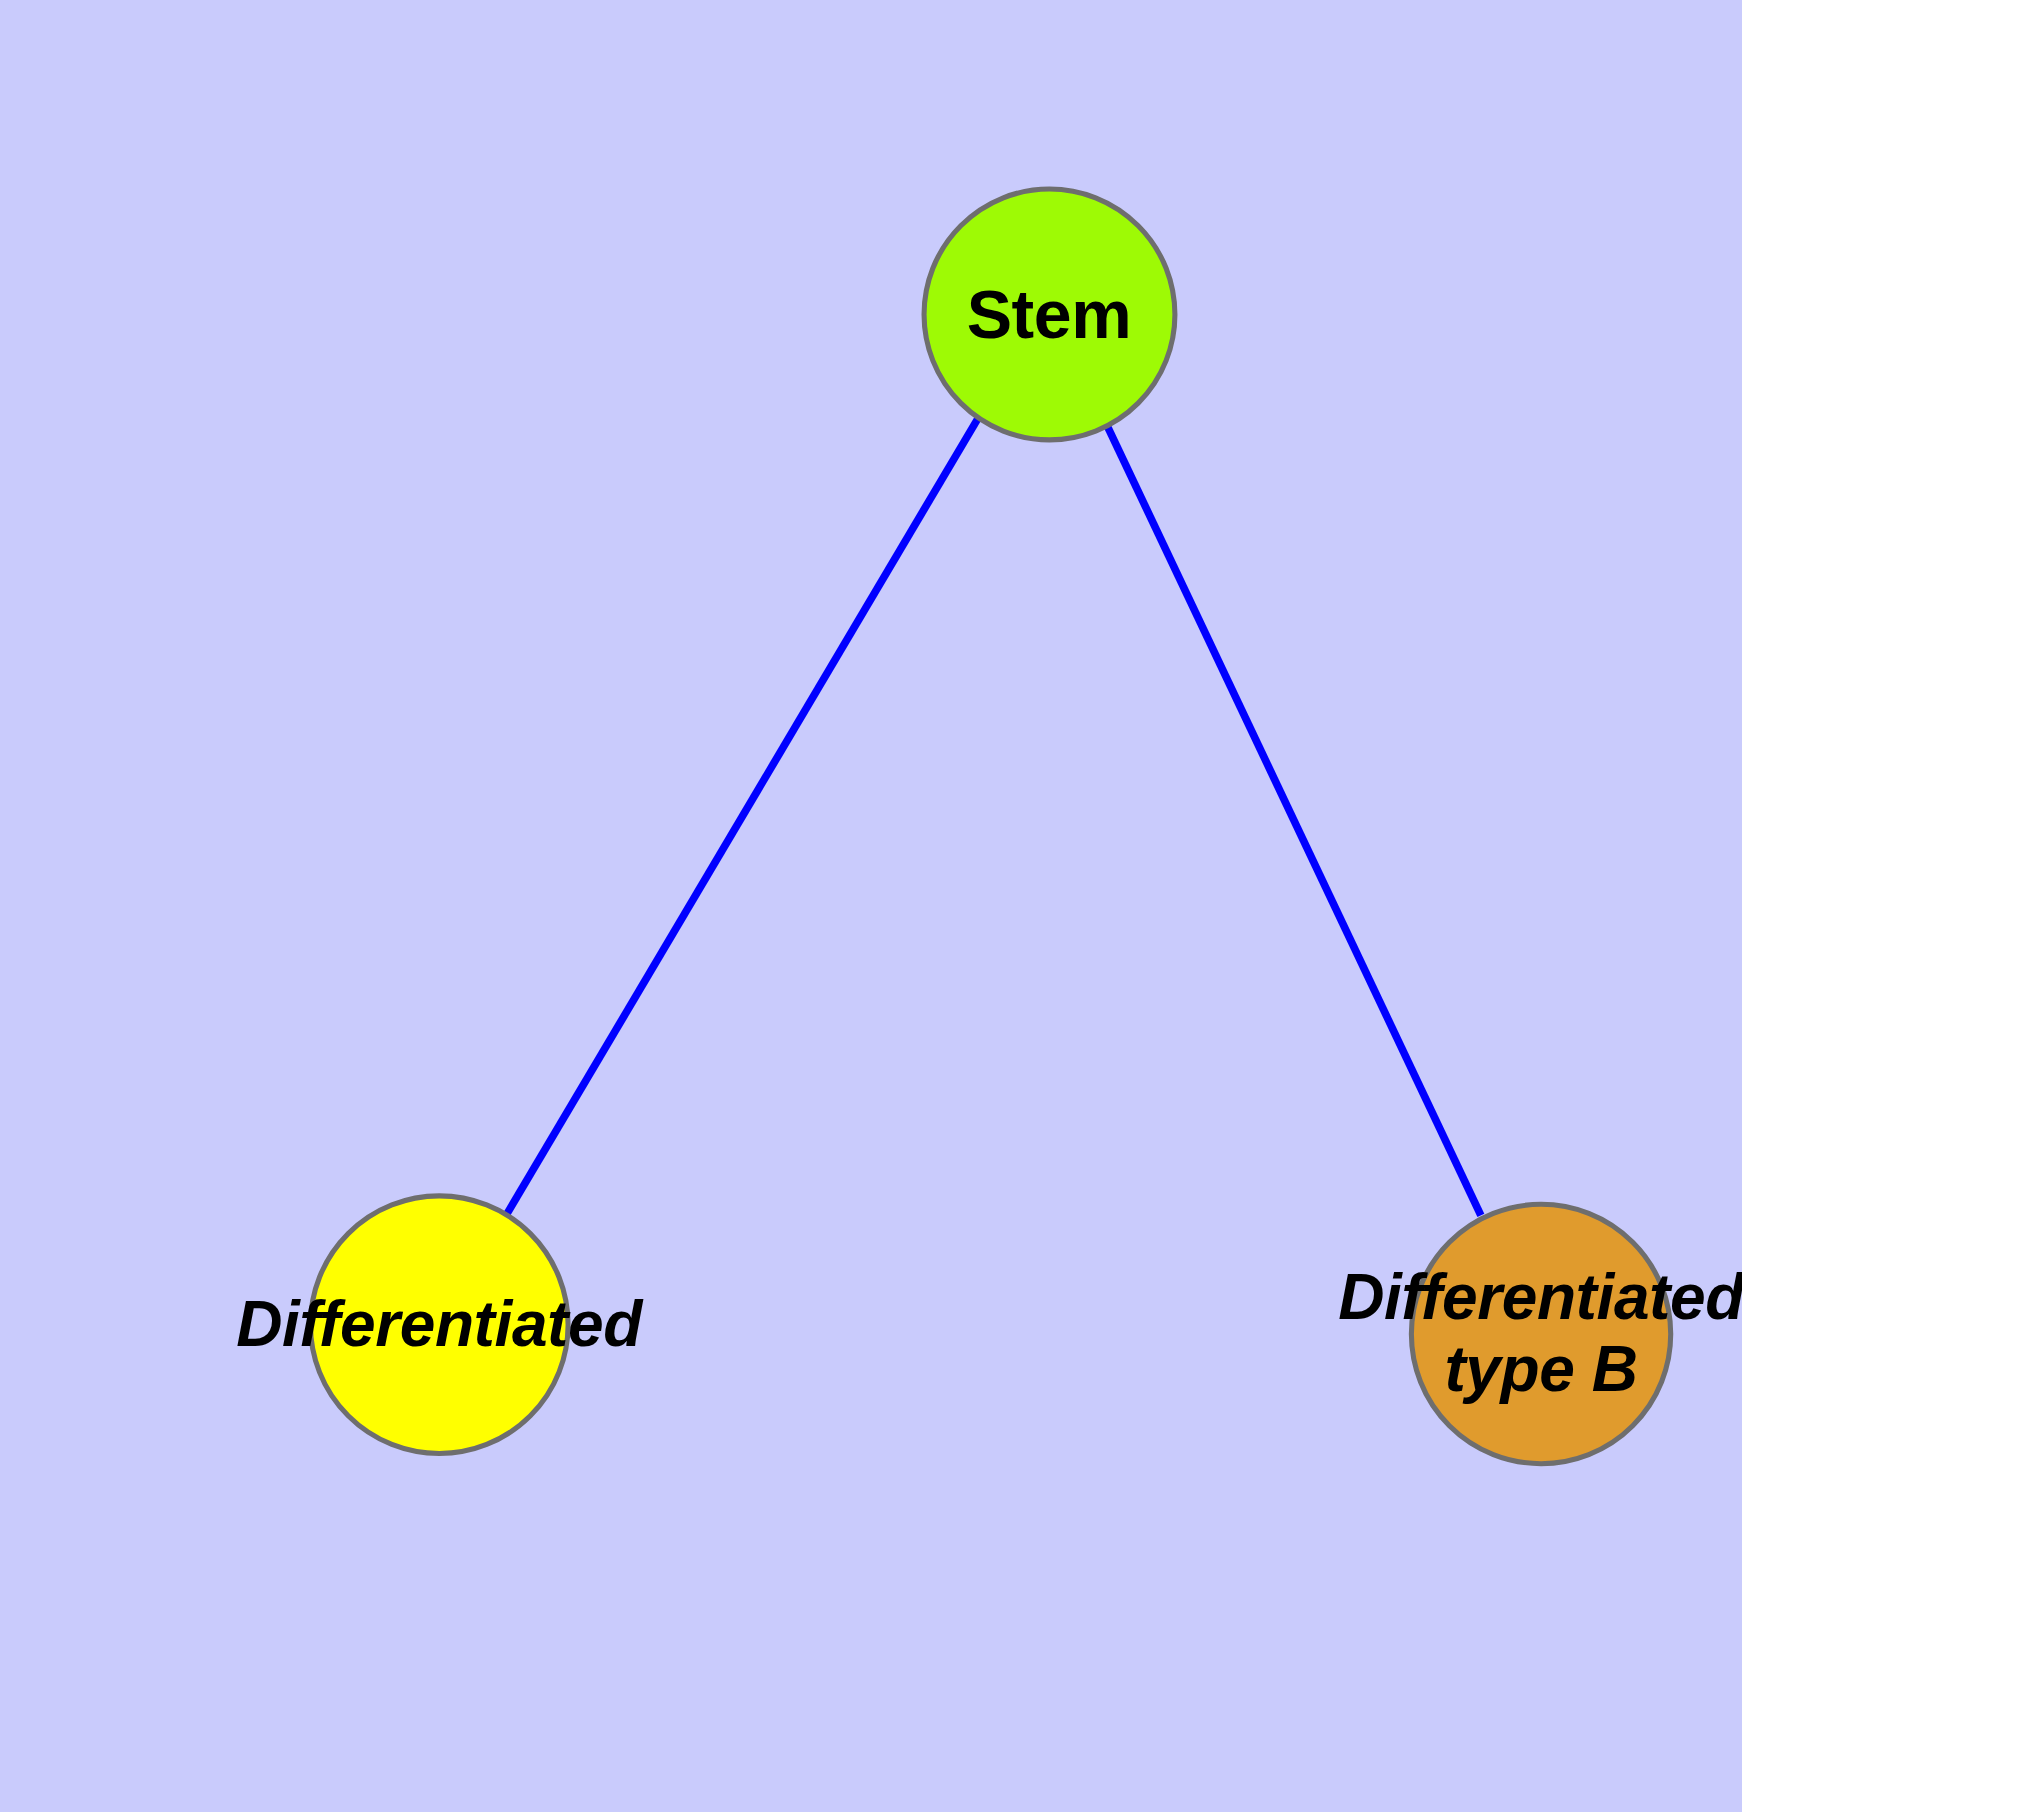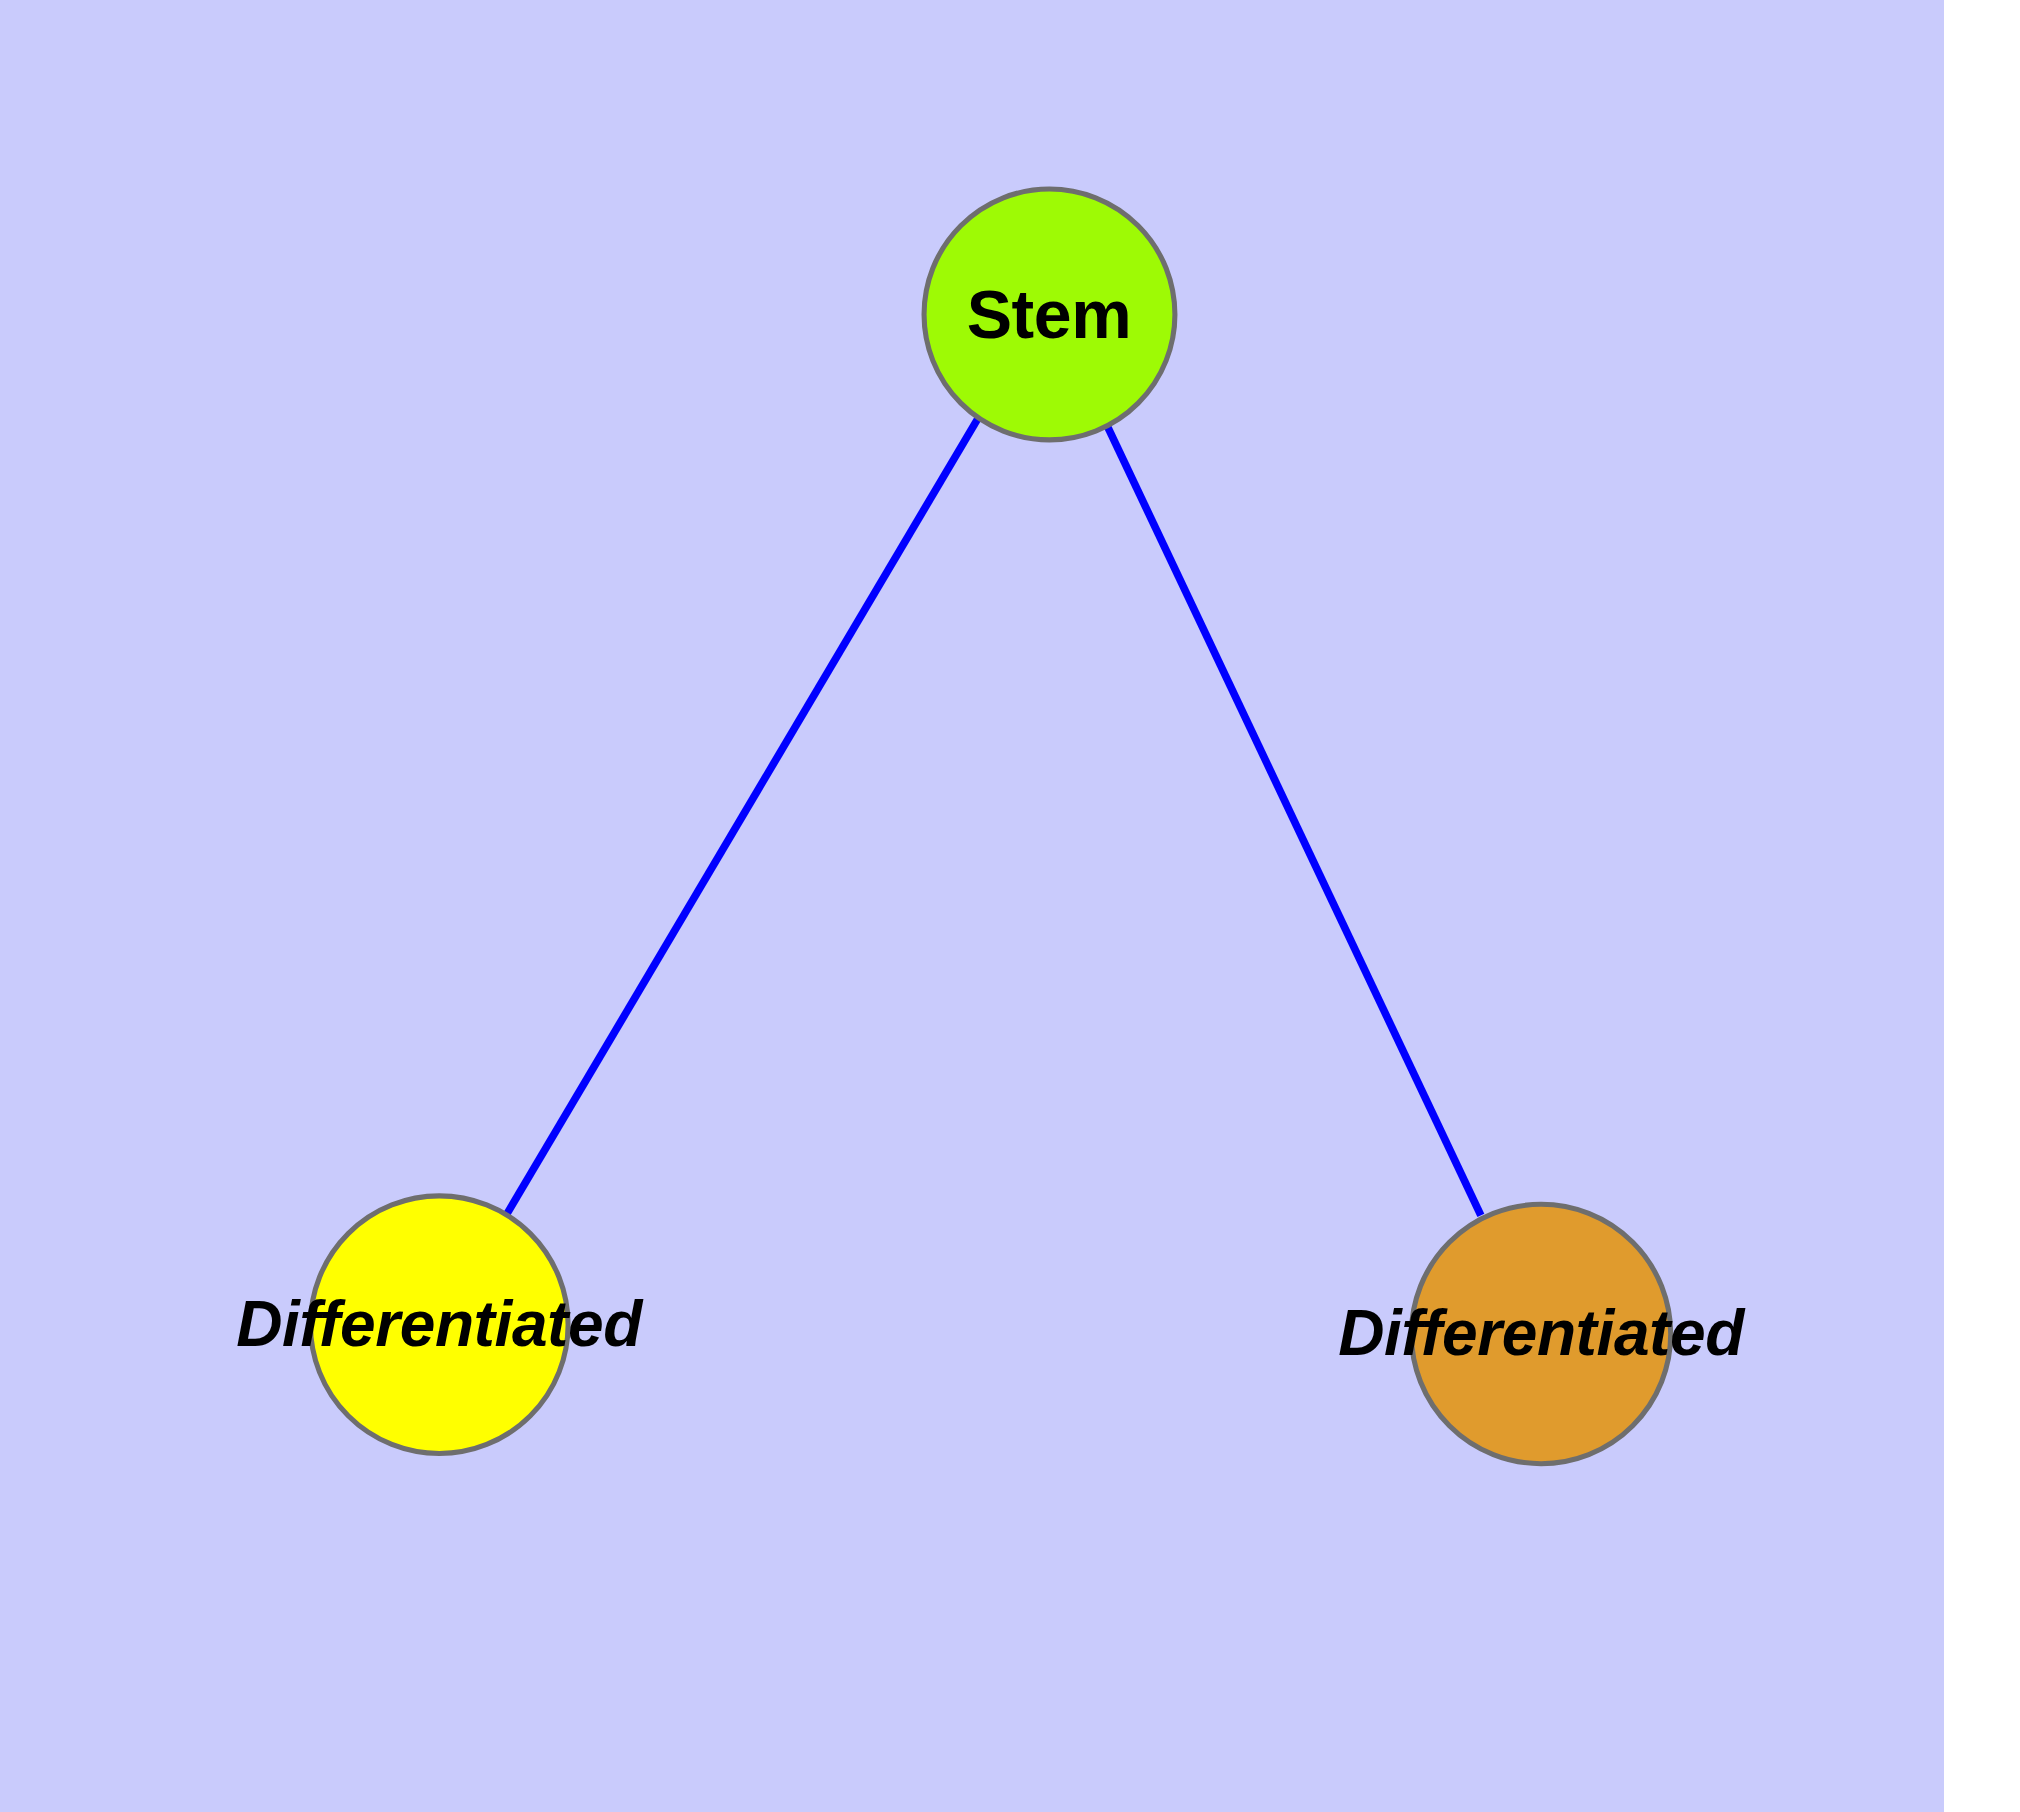--- a/index.html
+++ b/index.html
@@ -43,21 +43,21 @@
   }
   .node-label.root {
     font-size: 68px;
     letter-spacing: -0.4px;
   }
   .label-line { display: block; }
 </style>
 </head>
 <body>
 
-<div id="canvas" style="width: 1944px; height: 1812px;">
+<div id="canvas" style="width: 1742px; height: 1812px;">
 
   <div id="bg-layer" style="background: rgb(201, 203, 252);"></div>
 
   <svg id="graph-svg" viewBox="0 0 2384 2138">
     <g id="edges-group">
         <line x1="1154" y1="493" x2="598" y2="1432" stroke="#0000FF" stroke-width="9" stroke-linecap="butt"></line>
         <line x1="1304" y1="498" x2="1747" y2="1434" stroke="#0000FF" stroke-width="9" stroke-linecap="butt"></line>
       </g>
     <g id="nodes-group">
         <circle cx="1238" cy="371" r="148" fill="#9EFA05" stroke="#6E6E6E" stroke-width="6"></circle>
@@ -68,17 +68,18 @@
 
   <div id="labels-group">
       <div class="node-label root" style="left: 1049px; top: 314px;">
         <span class="label-line">Stem</span>
       </div>
       <div class="node-label leaf" style="left: 439px; top: 1325px;">
         <span class="label-line">Differentiated</span>
       </div>
       <div class="node-label leaf" style="left: 1541px; top: 1334px;">
         <span class="label-line">Differentiated</span>
+        <span class="label-line">type B</span>
       </div>
     </div>
 
 </div>
 
 
 </body></html>

